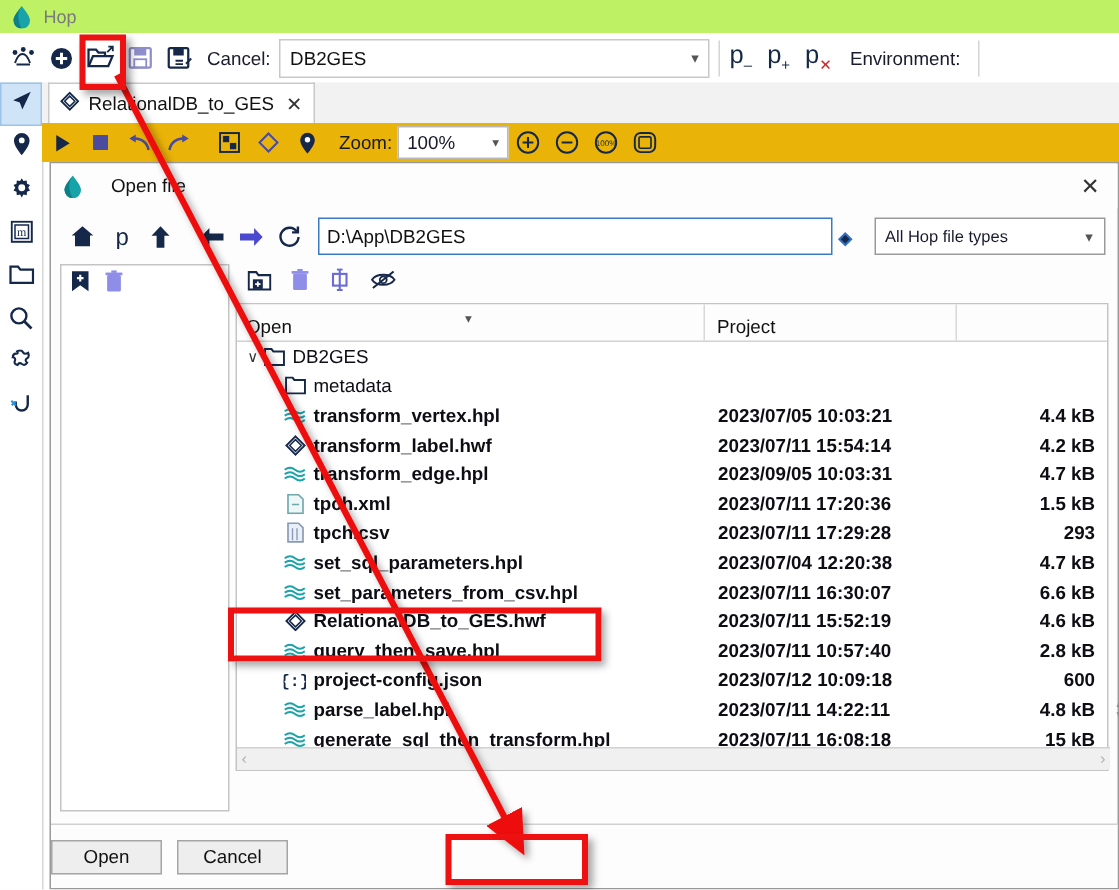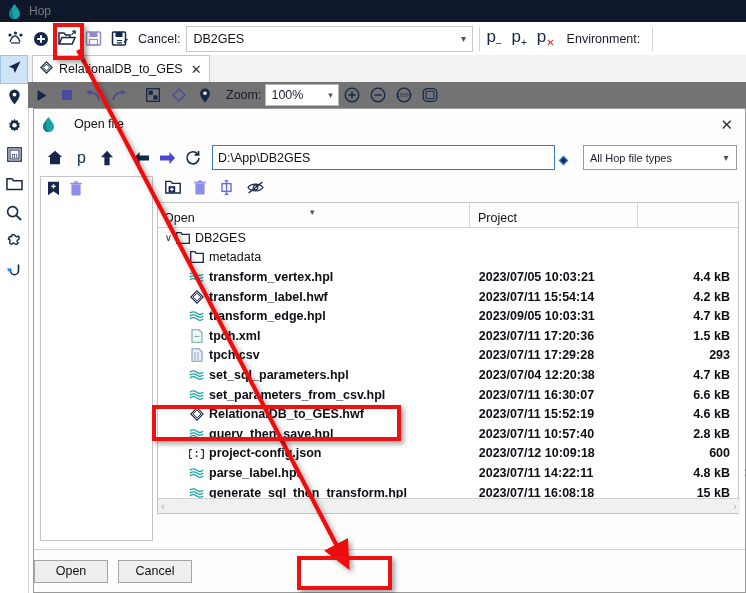--- a/index.html
+++ b/index.html
@@ -7,21 +7,21 @@
     width:746px;height:593px;overflow:hidden;position:relative;
     font-family:"Liberation Sans",sans-serif;
     background:#ffffff;color:#1a1a2e;
     -webkit-font-smoothing:antialiased;
   }
   
   #app{position:absolute;inset:0;background:#ffffff;}
 
   .titlebar{
     position:absolute;left:0;top:0;width:746px;height:22px;
-    background:#0f172a;display:flex;align-items:center;
+    background:#bef264;display:flex;align-items:center;
   }
   .titlebar .tb-icon{margin-left:8px;margin-right:8px;display:flex;align-items:center;}
   .titlebar .tb-title{font-size:12px;color:#7a7a7a;}
 
   
   .projectbar{
     position:absolute;left:0;top:22px;width:746px;height:33px;
     background:#ffffff;display:flex;align-items:center;
   }
   .pb-ic{width:26px;height:26px;display:flex;align-items:center;justify-content:center;flex:0 0 auto;}
@@ -53,21 +53,21 @@
   .tab{
     height:26px;background:#ffffff;border:1px solid #c9c9c9;border-bottom:none;
     display:flex;align-items:center;padding:0 7px;gap:6px;font-size:12.5px;color:#111;
     margin-left:4px;
   }
   .tab .x{color:#333;font-size:13px;margin-left:2px;}
 
   
   .canvasbar{
     position:absolute;left:28px;top:82px;width:718px;height:26px;
-    background:#737373;border-bottom:1px solid #c9c9c9;display:flex;align-items:center;
+    background:#eab308;border-bottom:1px solid #c9c9c9;display:flex;align-items:center;
   }
   .cb-ic{width:26px;height:24px;display:flex;align-items:center;justify-content:center;}
   .cb-label{font-size:12.5px;margin-left:8px;margin-right:4px;}
   .zoom-combo{height:20px;border:1px solid #b9b9b9;background:#ffffff;display:flex;align-items:center;width:72px;}
   .zoom-combo .val{font-size:12.5px;padding-left:5px;flex:1;}
   .zoom-combo .arrow{width:16px;text-align:center;font-size:9px;color:#555;}
 
   
   .canvas{
     position:absolute;left:28px;top:108px;width:718px;height:485px;background:#ffffff;

